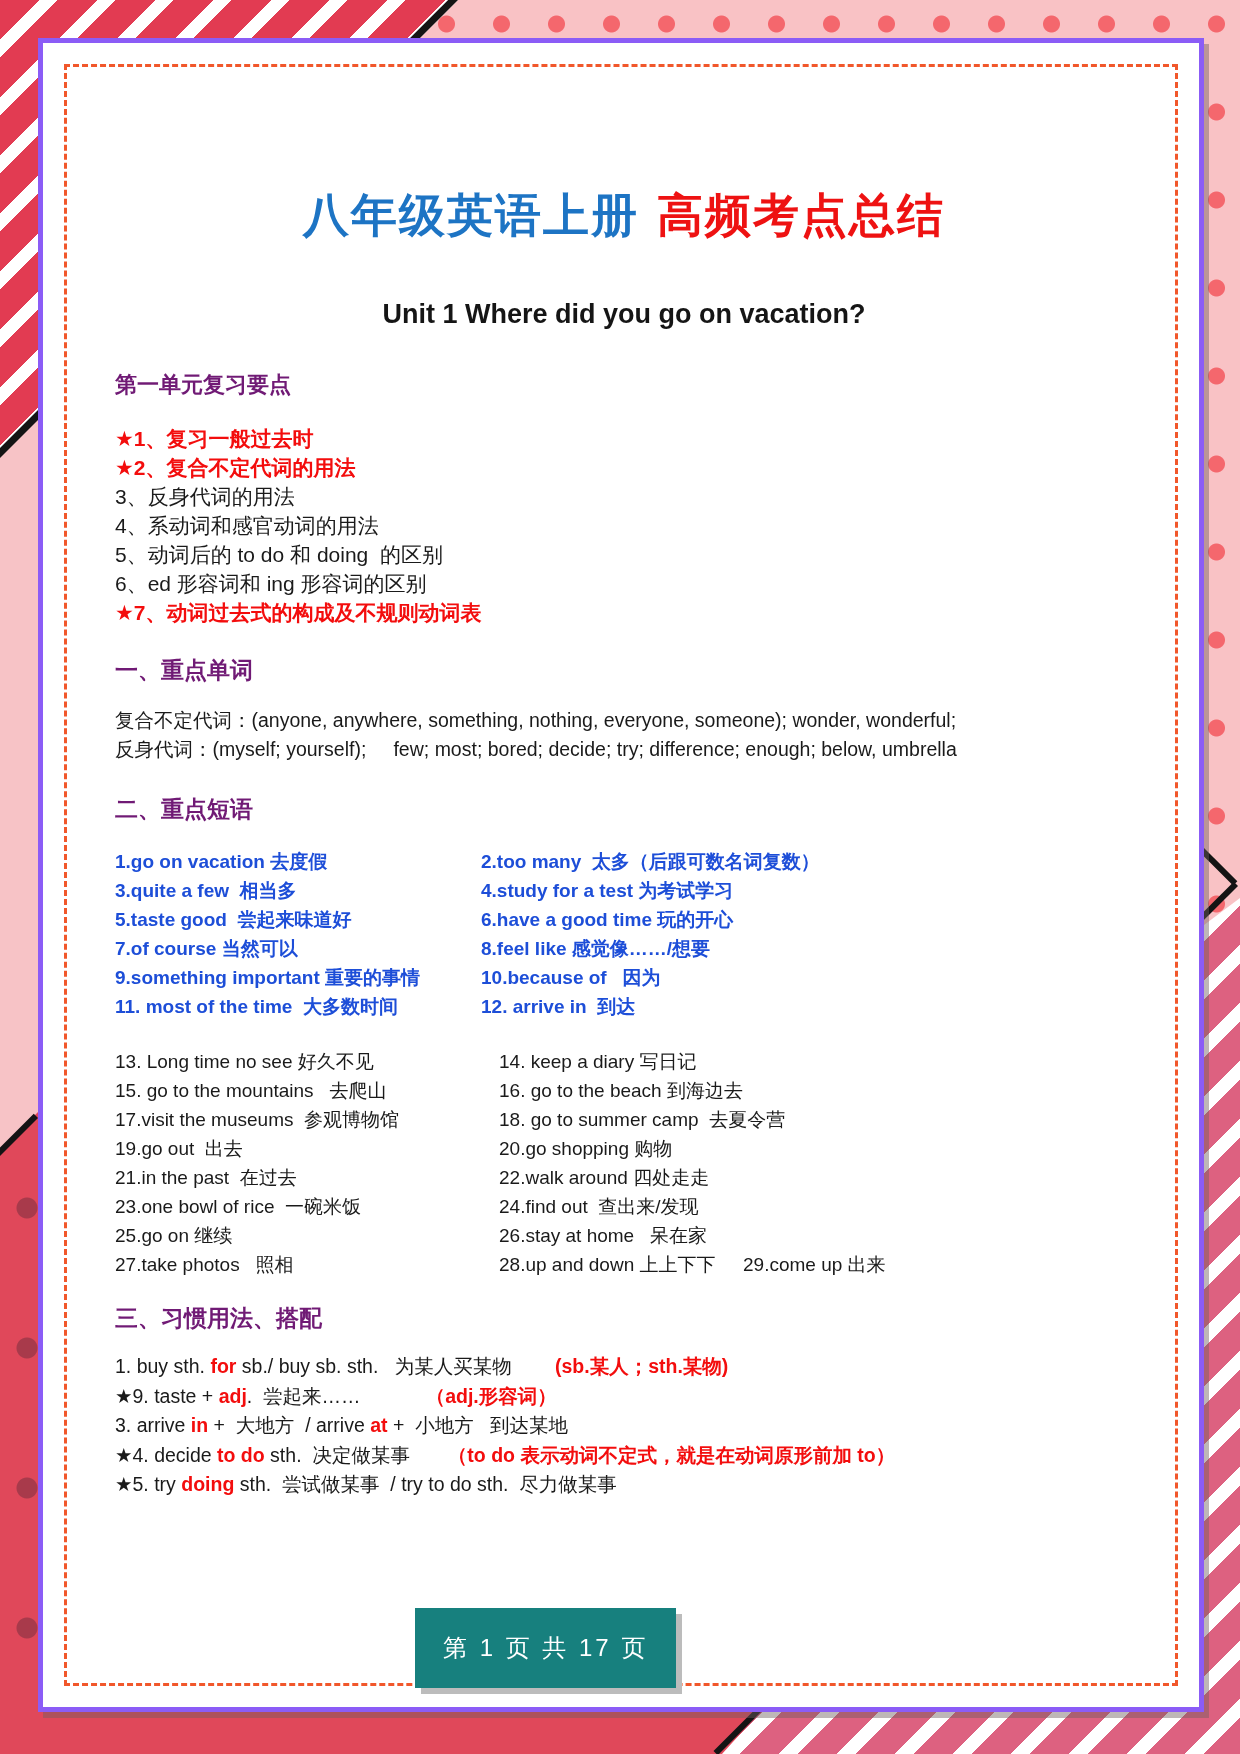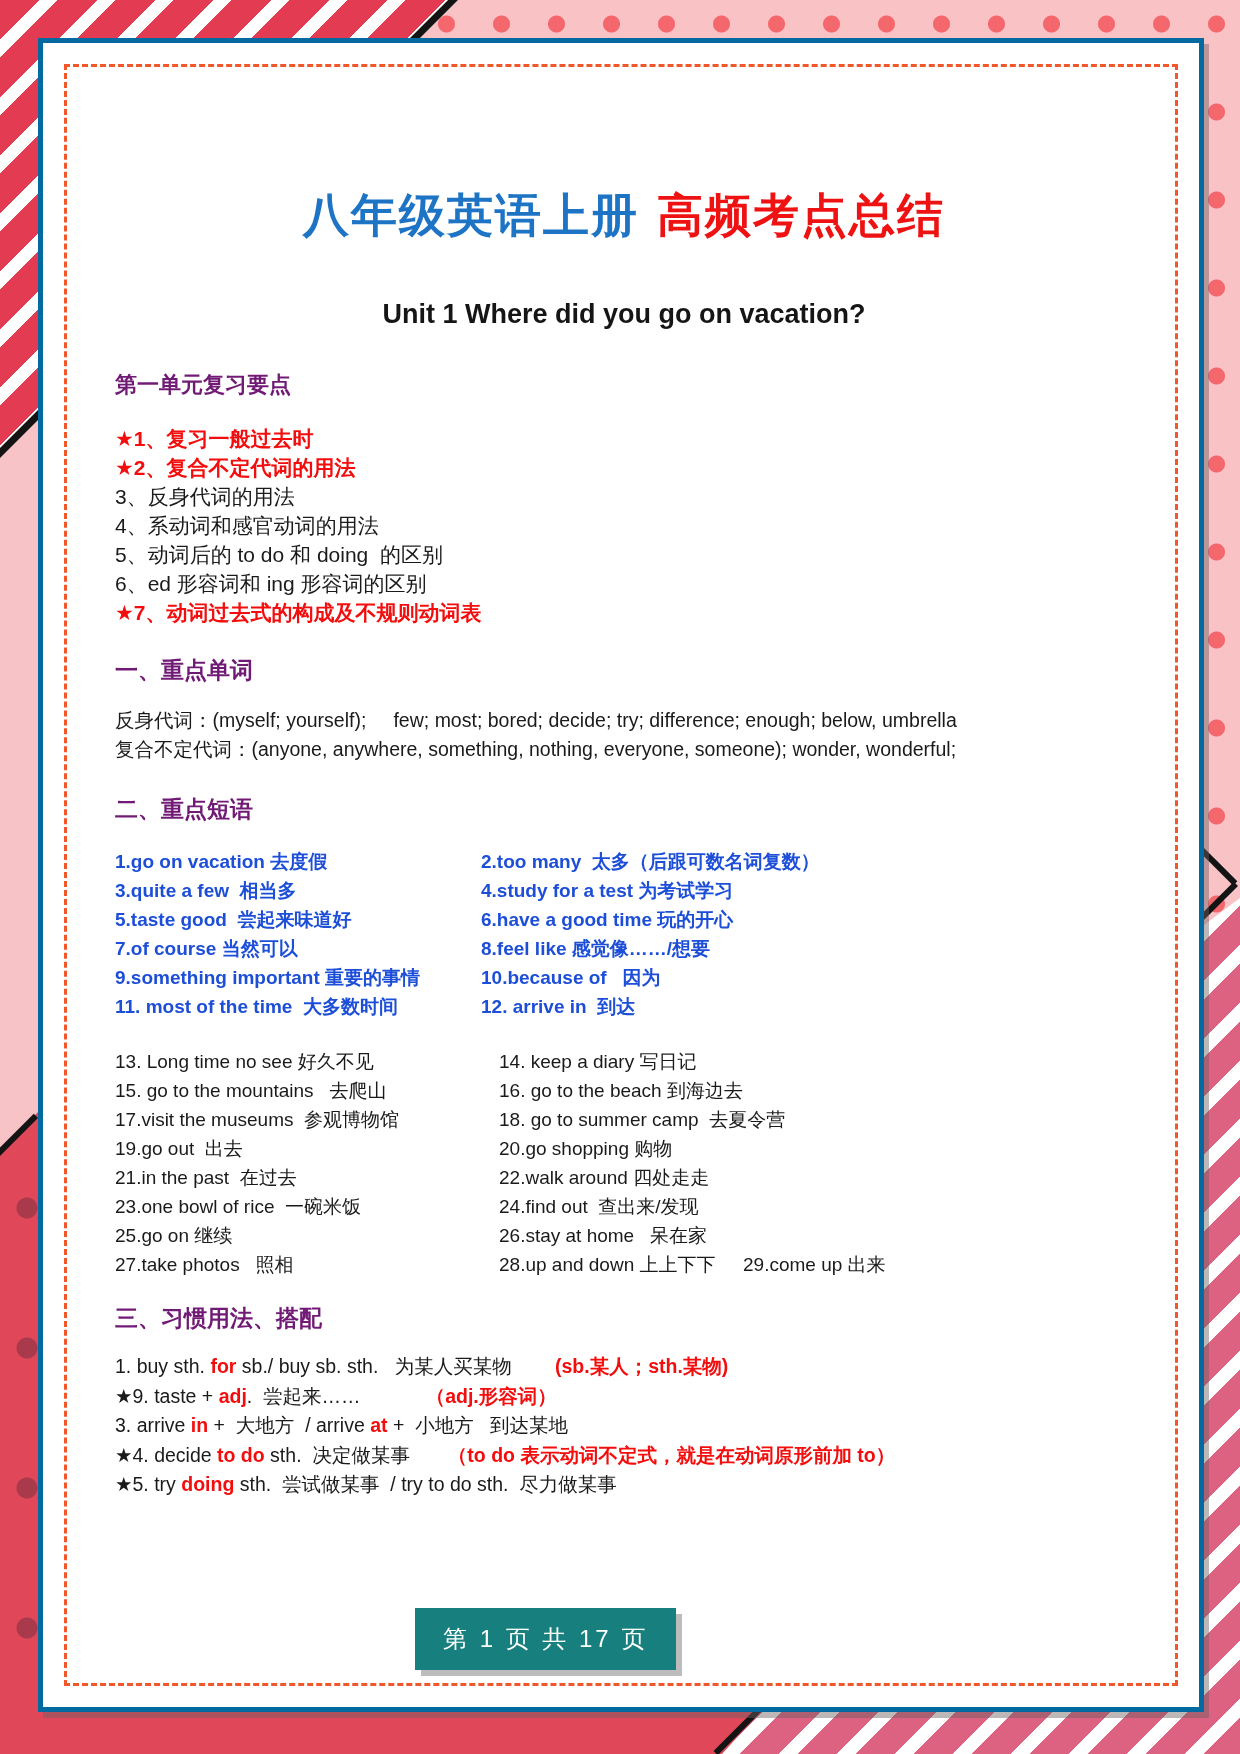--- a/index.html
+++ b/index.html
@@ -43,21 +43,21 @@
   .sep{position:absolute;background:#141414;height:7px;transform-origin:0 0;}
   .sep-1{left:458px;top:0;width:650px;transform:rotate(135deg);}
   .sep-2{left:38px;top:1118px;width:56px;height:6px;transform:rotate(135deg);}
   .sep-3{left:763px;top:1710px;width:64px;height:6px;transform:rotate(135deg);}
   .sep-4{left:1202px;top:846px;width:50px;height:6px;transform:rotate(45deg);}
   .sep-5{left:1238px;top:886px;width:50px;height:6px;transform:rotate(135deg);}
 
   
   .card{
     position:absolute;left:38px;top:38px;width:1156px;height:1664px;
-    background:#ffffff;border:5px solid #0369a1;
+    background:#ffffff;border:5px solid #8b5cf6;
     box-shadow:5px 6px 0 rgba(110,95,95,.45);
   }
   .dashed-frame{
     position:absolute;inset:21px;
     border:3px dashed #f1572b;
     pointer-events:none;
   }
   .content{position:absolute;left:72px;top:24px;right:66px;}
 
   
@@ -90,21 +90,21 @@
   .black-rows .phrase-row span:nth-child(2){min-width:244px;}
 
   .usage-list{margin-top:18px;}
   .usage-row{font-size:19.5px;line-height:29.5px;color:#1a1a1a;white-space:pre-wrap;}
   .seg-red{color:#f30d0d;font-weight:bold;}
 
   .page-badge{
     position:absolute;left:415px;top:1608px;
     background:#17807e;color:#ffffff;
     font-size:24px;letter-spacing:3px;
-    padding:15px 28px;
+    padding:24px 28px;
     box-shadow:6px 6px 0 #bcbcbc;
     white-space:nowrap;
   }
 </style>
 </head>
 <body>
 
 <div id="page">
 
   <div class="bg bg-dots-light"></div>
@@ -135,22 +135,22 @@
           <div class="review-item red">★2、复合不定代词的用法</div>
           <div class="review-item">3、反身代词的用法</div>
           <div class="review-item">4、系动词和感官动词的用法</div>
           <div class="review-item">5、动词后的 to do 和 doing  的区别</div>
           <div class="review-item">6、ed 形容词和 ing 形容词的区别</div>
           <div class="review-item red">★7、动词过去式的构成及不规则动词表</div>
         </div>
 
       <div class="sec-heading h-words">一、重点单词</div>
       <div class="kw-block">
+        <div class="kw-line">复合不定代词：(anyone, anywhere, something, nothing, everyone, someone); wonder, wonderful;</div>
         <div class="kw-line">反身代词：(myself; yourself);     few; most; bored; decide; try; difference; enough; below, umbrella</div>
-        <div class="kw-line">复合不定代词：(anyone, anywhere, something, nothing, everyone, someone); wonder, wonderful;</div>
       </div>
 
       <div class="sec-heading h-phrases">二、重点短语</div>
       <div class="phrase-list red-rows">
           <div class="phrase-row"><span>1.go on vacation 去度假</span><span>2.too many  太多（后跟可数名词复数）</span></div>
           <div class="phrase-row"><span>3.quite a few  相当多</span><span>4.study for a test 为考试学习</span></div>
           <div class="phrase-row"><span>5.taste good  尝起来味道好</span><span>6.have a good time 玩的开心</span></div>
           <div class="phrase-row"><span>7.of course 当然可以</span><span>8.feel like 感觉像……/想要</span></div>
           <div class="phrase-row"><span>9.something important 重要的事情</span><span>10.because of   因为</span></div>
           <div class="phrase-row"><span>11. most of the time  大多数时间</span><span>12. arrive in  到达</span></div>

